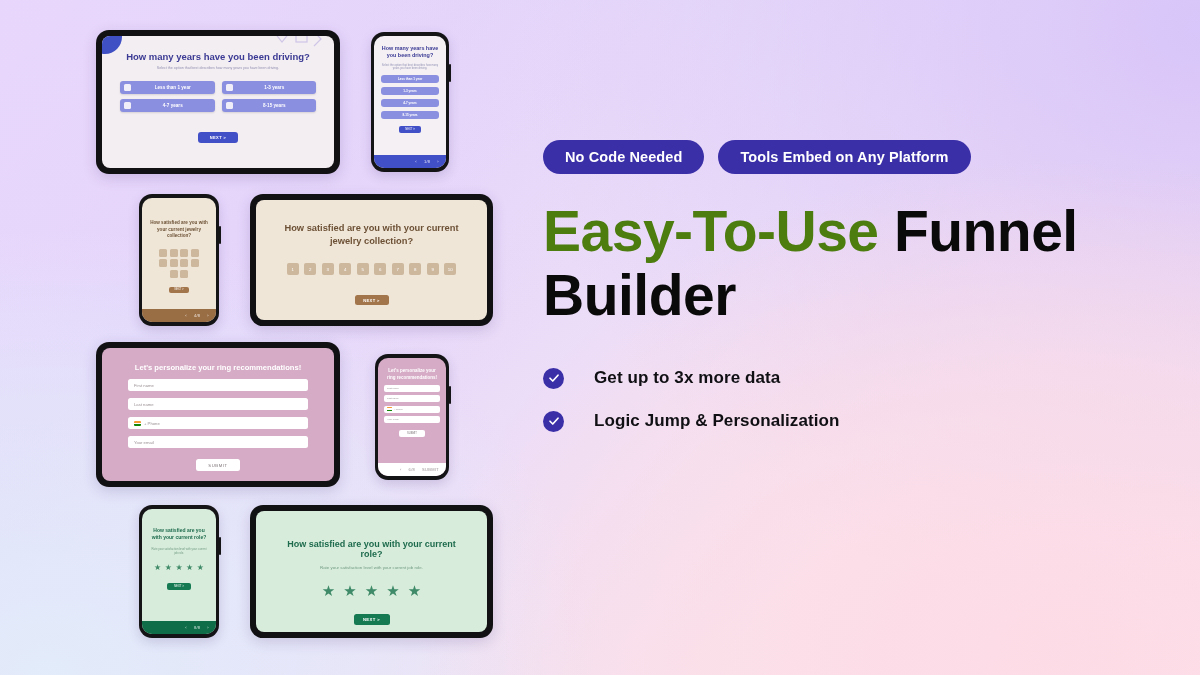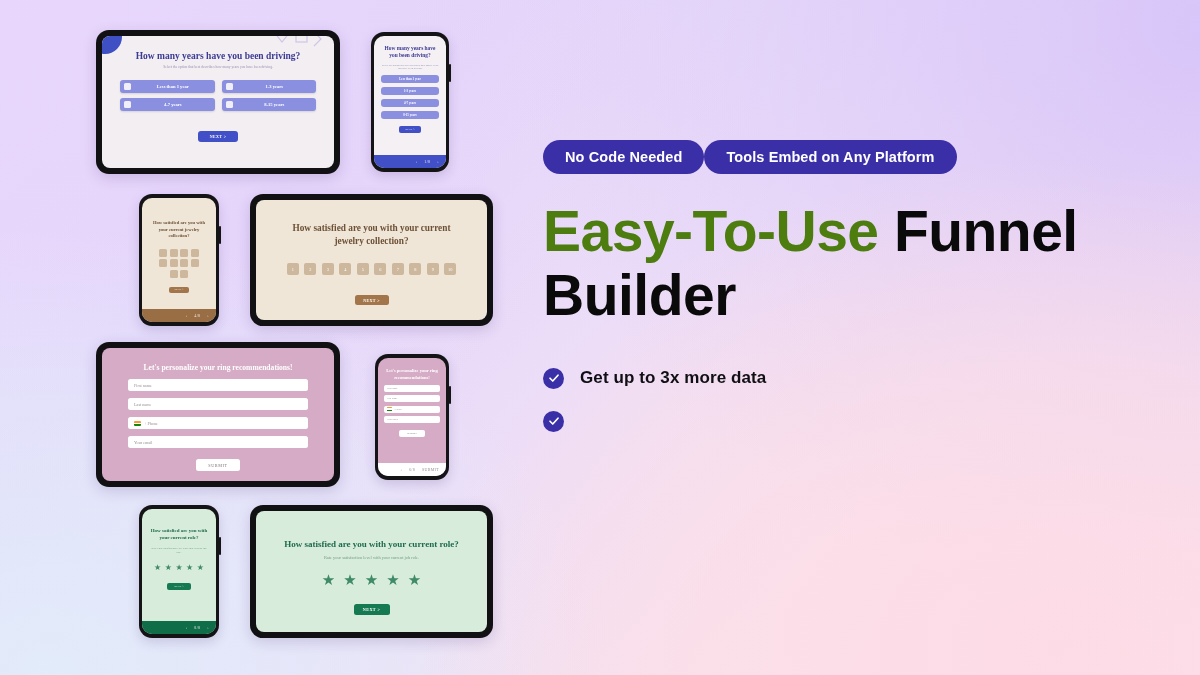--- a/index.html
+++ b/index.html
@@ -9,21 +9,21 @@
     position: relative;
     background:
       radial-gradient(ellipse 900px 700px at 88% 96%, rgba(253,219,230,0.95) 0%, rgba(253,222,231,0.55) 42%, rgba(253,222,231,0) 70%),
       radial-gradient(ellipse 760px 620px at 4% 100%, rgba(226,236,250,0.98) 0%, rgba(226,236,250,0.5) 45%, rgba(226,236,250,0) 72%),
       radial-gradient(ellipse 900px 800px at 100% 4%, rgba(215,196,250,0.95) 0%, rgba(219,203,250,0.45) 48%, rgba(219,203,250,0) 76%),
       radial-gradient(ellipse 800px 700px at 2% 2%, rgba(232,214,252,0.95) 0%, rgba(232,214,252,0.4) 50%, rgba(232,214,252,0) 78%),
       linear-gradient(135deg, #e9d9fb 0%, #e3d4fa 25%, #ecddf8 50%, #f8e2ec 75%, #fde0e8 100%);
   }
 
   
-  .mockups { position: absolute; left: 0; top: 0; width: 520px; height: 675px; font-family: Liberation Serif, serif; }
+  .mockups { position: absolute; left: 0; top: 0; width: 520px; height: 675px; }
 
   .tablet { position: absolute; background: #111012; border-radius: 13px; padding: 6px; box-shadow: 0 4px 14px rgba(60,40,110,.18); }
   .tablet .screen { width: 100%; height: 100%; border-radius: 8px; overflow: hidden; position: relative; }
 
   .phone { position: absolute; background: #141316; border-radius: 13px; padding: 4px 3px; box-shadow: 0 4px 12px rgba(60,40,110,.18); }
   .phone .screen { width: 100%; height: 100%; border-radius: 10px; overflow: hidden; position: relative; display: flex; flex-direction: column; }
   .phone .navbar { margin-top: auto; height: 13px; display: flex; align-items: center; justify-content: flex-end; gap: 7px; padding-right: 7px; font-size: 4px; color: rgba(255,255,255,.85); letter-spacing:.3px;}
   .phone .btn-side { position: absolute; right: -2px; top: 32px; width: 2px; height: 18px; background: #141316; border-radius: 2px; }
 
   .q-title { font-weight: bold; text-align: center; }
@@ -97,28 +97,28 @@
   .p4 .screen { background: #d7ecda; }
   .p4 .body { padding: 18px 8px 0; }
   .p4 .q-title { color: #1e6b4e; font-size: 5px; line-height: 1.45; }
   .p4 .q-sub { color: #4a7d64; font-size: 2.8px; line-height: 1.45; margin-top: 5px; }
   .p4 .stars { display: flex; justify-content: center; gap: 3.5px; margin-top: 9px; color: #3f8a68; font-size: 8px; line-height: 1; }
   .p4 .next { width: 24px; height: 7px; margin: 11px auto 0; background: #157a52; border-radius: 2px; color: #fff; font-size: 2.8px; display: flex; align-items: center; justify-content: center; }
   .p4 .navbar { background: #0f6d48; }
 
   
   .copy { position: absolute; left: 543px; top: 140px; width: 620px; }
-  .pills { display: flex; align-items: flex-start; }
+  .pills { display: flex; gap: 14px; align-items: flex-start; }
   .pill { background: #3b2fa8; color: #fff; border-radius: 999px; padding: 9px 22px; font-size: 14.5px; font-weight: bold; white-space: nowrap; letter-spacing: .1px; }
 
   .headline { margin-top: 26px; font-size: 57px; line-height: 1.12; font-weight: bold; color: #0a0a0a; letter-spacing: -.5px; }
   .headline .accent { color: #4d7c0f; }
 
   .features { margin-top: 40px; display: flex; flex-direction: column; gap: 22px; }
-  .feature { display: flex; align-items: center; gap: 16px; }
+  .feature { display: flex; align-items: center; gap: 30px; }
   .check { width: 21px; height: 21px; border-radius: 50%; background: #3b2fa8; flex: 0 0 auto; display: flex; align-items: center; justify-content: center; }
   .check svg { width: 12px; height: 12px; }
   .feature-label { font-size: 17px; font-weight: bold; color: #101014; letter-spacing: .1px; }
 </style>
 </head>
 <body>
 
 <div class="mockups">
 
   <div class="tablet t1">
@@ -323,15 +323,16 @@
           </svg>
       </span>
       <span class="feature-label">Get up to 3x more data</span>
     </div>
     <div class="feature">
       <span class="check">
         <svg viewBox="0 0 24 24" fill="none" stroke="#ffffff" stroke-width="3.4" stroke-linecap="round" stroke-linejoin="round">
             <polyline points="4,12.5 9.5,18 20,6.5"></polyline>
           </svg>
       </span>
+      <span class="feature-label">Logic Jump &amp; Personalization</span>
     </div>
   </div>
 </div>
 
 </body></html>

